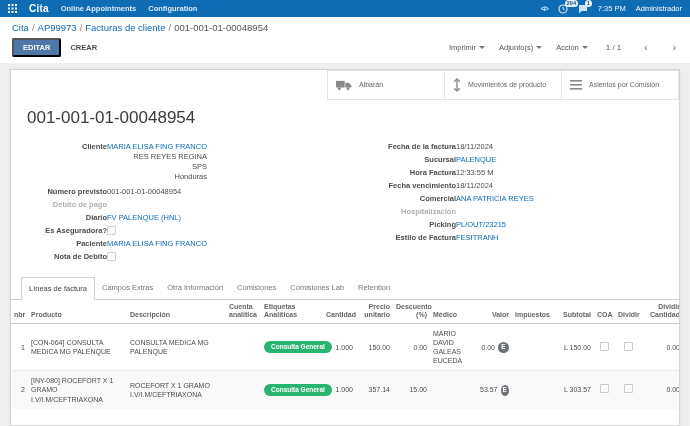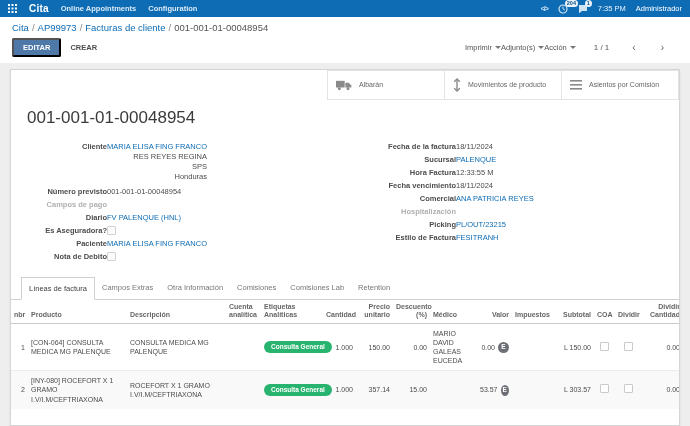--- a/index.html
+++ b/index.html
@@ -17,30 +17,30 @@
   .nav-item { color:#dceaf7; font-size:7.5px; font-weight:bold; }
   .nav-right { margin-left:auto; display:flex; align-items:center; gap:10px; }
   .tray-icon { position:relative; display:inline-flex; line-height:0; color:#cfe3f5; }
   .tray-badge { position:absolute; top:-4px; left:7px; background:#eaf3fc; color:#0d4f86;
     border-radius:5px; font-size:5.5px; font-weight:bold; padding:0 2px; line-height:7px; }
   .nav-time { color:#eaf3fc; font-size:7.5px; }
   .nav-user { color:#fff; font-size:7.5px; }
   .code-glyph { font-size:7px; color:#cfe3f5; font-weight:bold; letter-spacing:-1px; }
 
   
-  .controlpanel { background:#fff; padding:3px 24px 0 12px; flex:none; }
+  .controlpanel { background:#fff; padding:3px 12px 0 12px; flex:none; }
   .breadcrumb { font-size:9.5px; margin:2px 0 5px 0; color:#555; }
   .breadcrumb .crumb-link { color:#0d6cb4; cursor:pointer; }
   .breadcrumb .crumb-sep { color:#888; padding:0 3px; }
   .cp-row { display:flex; align-items:center; padding-bottom:6px; }
   .btn-primary { background:#4d78a8; color:#fff; font-size:7.5px; font-weight:bold;
     padding:3px 9px; border-radius:2px; border:1px solid #44699 3; cursor:pointer; }
   .btn-flat { background:none; border:none; color:#4c4c4c; font-size:7.5px; font-weight:bold;
     padding:3px 9px; cursor:pointer; }
-  .cp-menus { margin-left:auto; display:flex; align-items:center; gap:0; color:#555; font-size:7.5px; }
+  .cp-menus { margin-left:auto; display:flex; align-items:center; gap:14px; color:#555; font-size:7.5px; }
   .dd { display:inline-flex; align-items:center; gap:3px; cursor:pointer; }
   .caret { width:0; height:0; border-left:3px solid transparent; border-right:3px solid transparent; border-top:3.5px solid #777; display:inline-block; }
   .pager { display:flex; align-items:center; gap:21px; margin-left:18px; color:#555; }
   .pager-chev { font-size:10px; color:#666; line-height:8px; cursor:pointer; padding:0 2px; }
 
   
   .statusbar { background:#fff; border-bottom:1px solid #c9c9c9; display:flex; align-items:center;
     padding:3px 12px 6px 12px; flex:none; }
   .status-steps { margin-left:auto; display:flex; align-items:center; }
   .step { font-size:7px; font-weight:bold; color:#8a8a8a; padding:5px 14px; }
@@ -212,21 +212,21 @@
               <span class="vline">RES REYES REGINA</span>
               <span class="vline">SPS</span>
               <span class="vline">Honduras</span>
             </span>
           </div>
           <div class="field">
             <span class="flabel">Número previsto</span>
             <span class="fvalue">001-001-01-00048954</span>
           </div>
           <div class="field">
-            <span class="flabel muted">Campos de pago</span>
+            <span class="flabel muted">Debito de pago</span>
             <span class="fvalue"></span>
           </div>
           <div class="field">
             <span class="flabel">Diario</span>
             <span class="fvalue link">FV PALENQUE (HNL)</span>
           </div>
           <div class="field">
             <span class="flabel">Es Aseguradora?</span>
             <span class="mini-cb"></span>
           </div>

